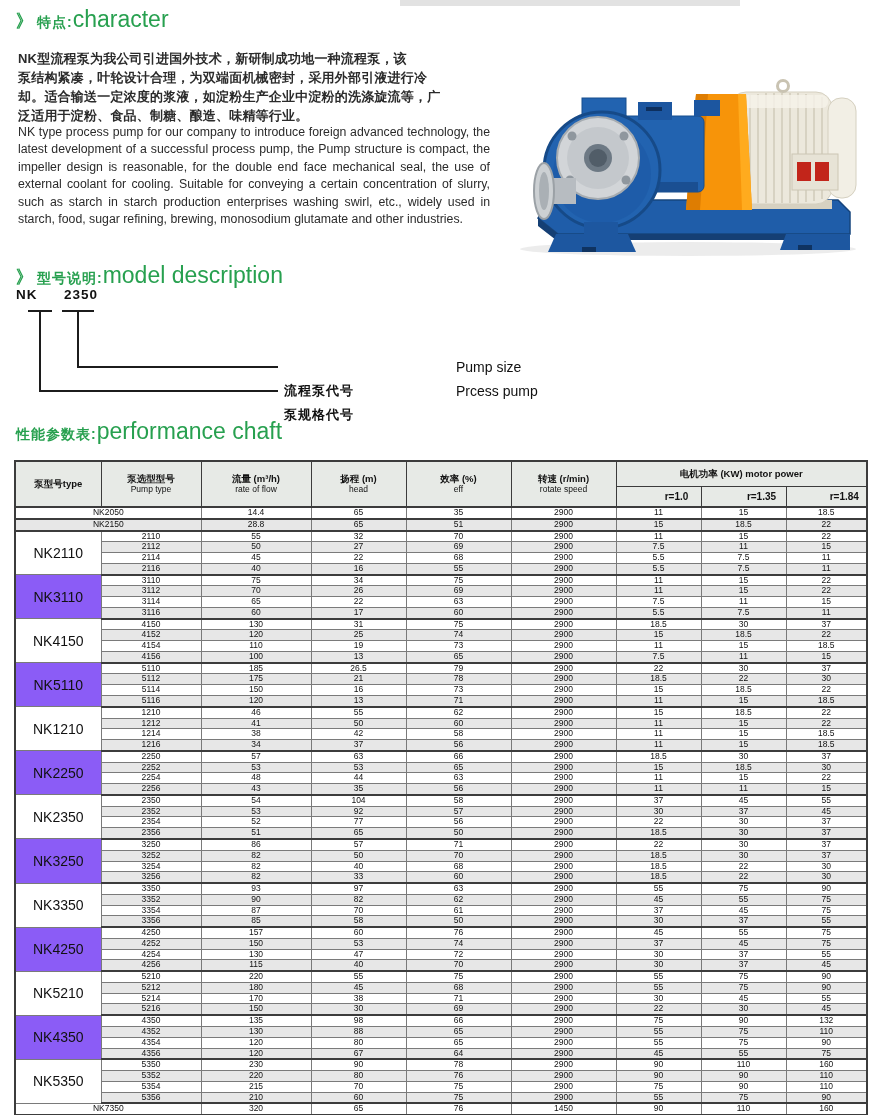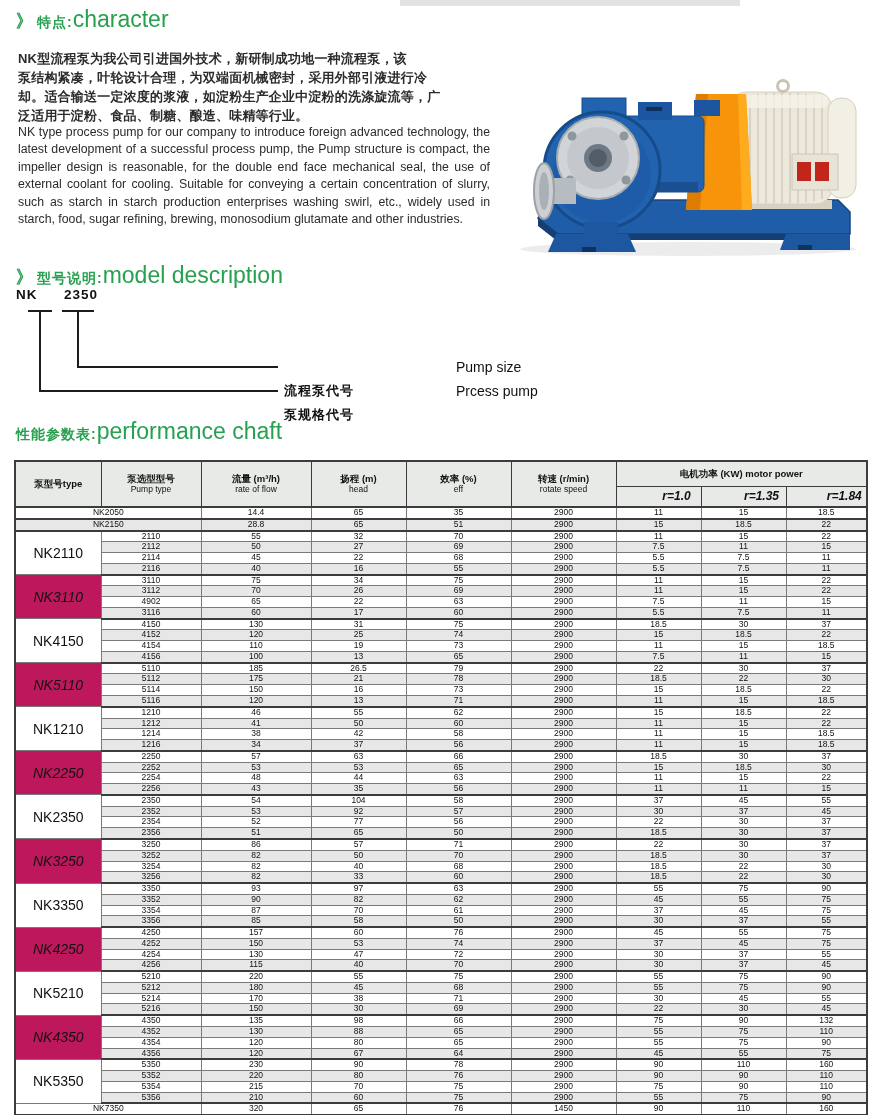--- a/index.html
+++ b/index.html
@@ -26,29 +26,29 @@
   .dlabel-zh{position:absolute;font-size:13px;font-weight:700;color:#111;letter-spacing:1px;}
   .dlabel-en{position:absolute;font-size:14px;color:#111;}
 
   
   table.perf{position:absolute;left:14px;top:460px;width:852px;border-collapse:collapse;
              table-layout:fixed;font-size:8.5px;color:#111;border:2px solid #3c3c3c;}
   table.perf th,table.perf td{border:1px solid #7a7a7a;padding:0;text-align:center;
              vertical-align:middle;line-height:1.15;overflow:hidden;}
   table.perf thead th{background:#e7eae6;border:1px solid #3c3c3c;font-weight:700;}
   table.perf thead tr.h1 th{height:24px;}
-  table.perf thead tr.h2 th{height:19px;font-size:12px;font-style:italic;font-weight:600;padding-left:36px;}
+  table.perf thead tr.h2 th{height:19px;font-size:10px;font-weight:600;padding-left:36px;}
   table.perf thead .hzh{font-size:9.5px;font-weight:700;}
   table.perf thead .hen{font-size:8.5px;font-weight:400;}
   table.perf thead{border-bottom:2px solid #3c3c3c;}
   table.perf tbody tr{height:10.7px;}
   table.perf tbody tr.stripe td{background:#e7e7e7;}
   table.perf tbody tr.gend td{border-bottom:2px solid #3c3c3c;}
   table.perf td.gcell{background:#ffffff;font-size:14px;}
-  table.perf td.gcell.gshade{background:#be185d;font-style:italic;}
+  table.perf td.gcell.gshade{background:#8b5cf6;}
   table.perf td.mcell{font-size:8.5px;}
 </style>
 </head>
 <body>
 
 <div class="page">
 
   <div class="artifact-top"></div>
 
   <div class="sec-title" style="top:6px;">
@@ -282,21 +282,21 @@
           <td class="scell">3112</td>
           <td>70</td>
           <td>26</td>
           <td>69</td>
           <td>2900</td>
           <td>11</td>
           <td>15</td>
           <td>22</td>
         </tr>
         <tr>
-          <td class="scell">4902</td>
+          <td class="scell">3114</td>
           <td>65</td>
           <td>22</td>
           <td>63</td>
           <td>2900</td>
           <td>7.5</td>
           <td>11</td>
           <td>15</td>
         </tr>
         <tr class="stripe gend">
           <td class="scell">3116</td>

